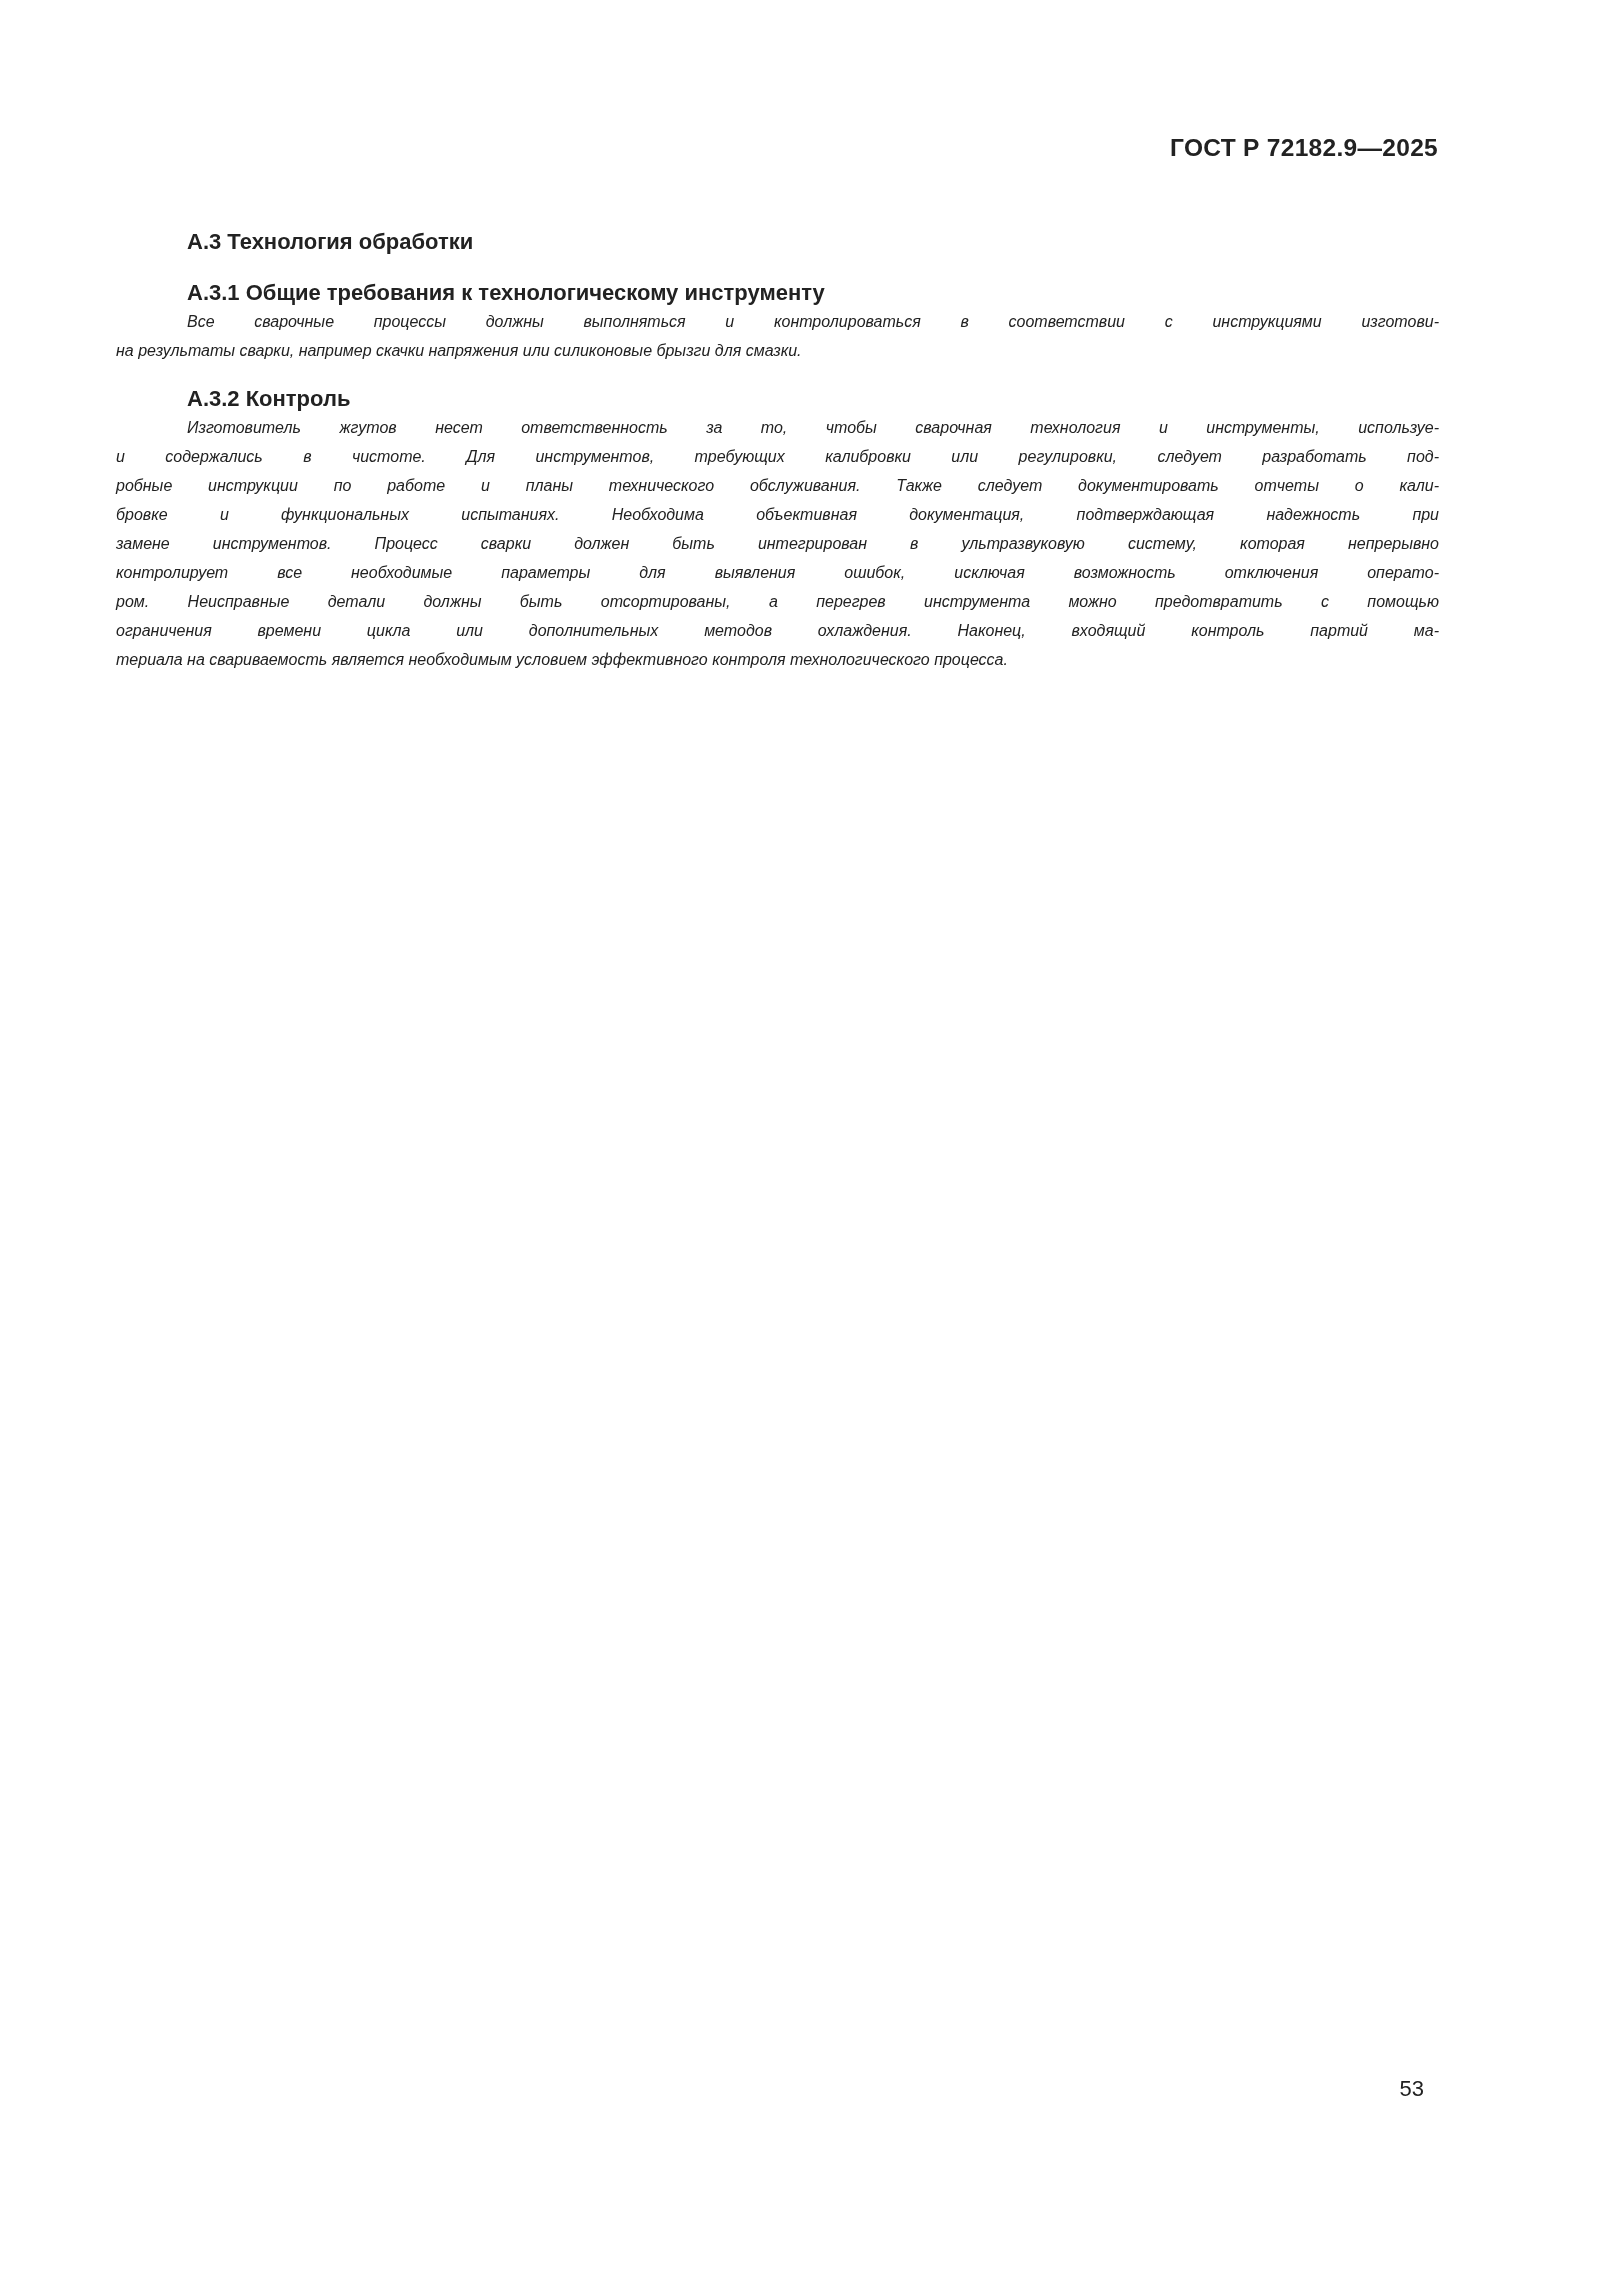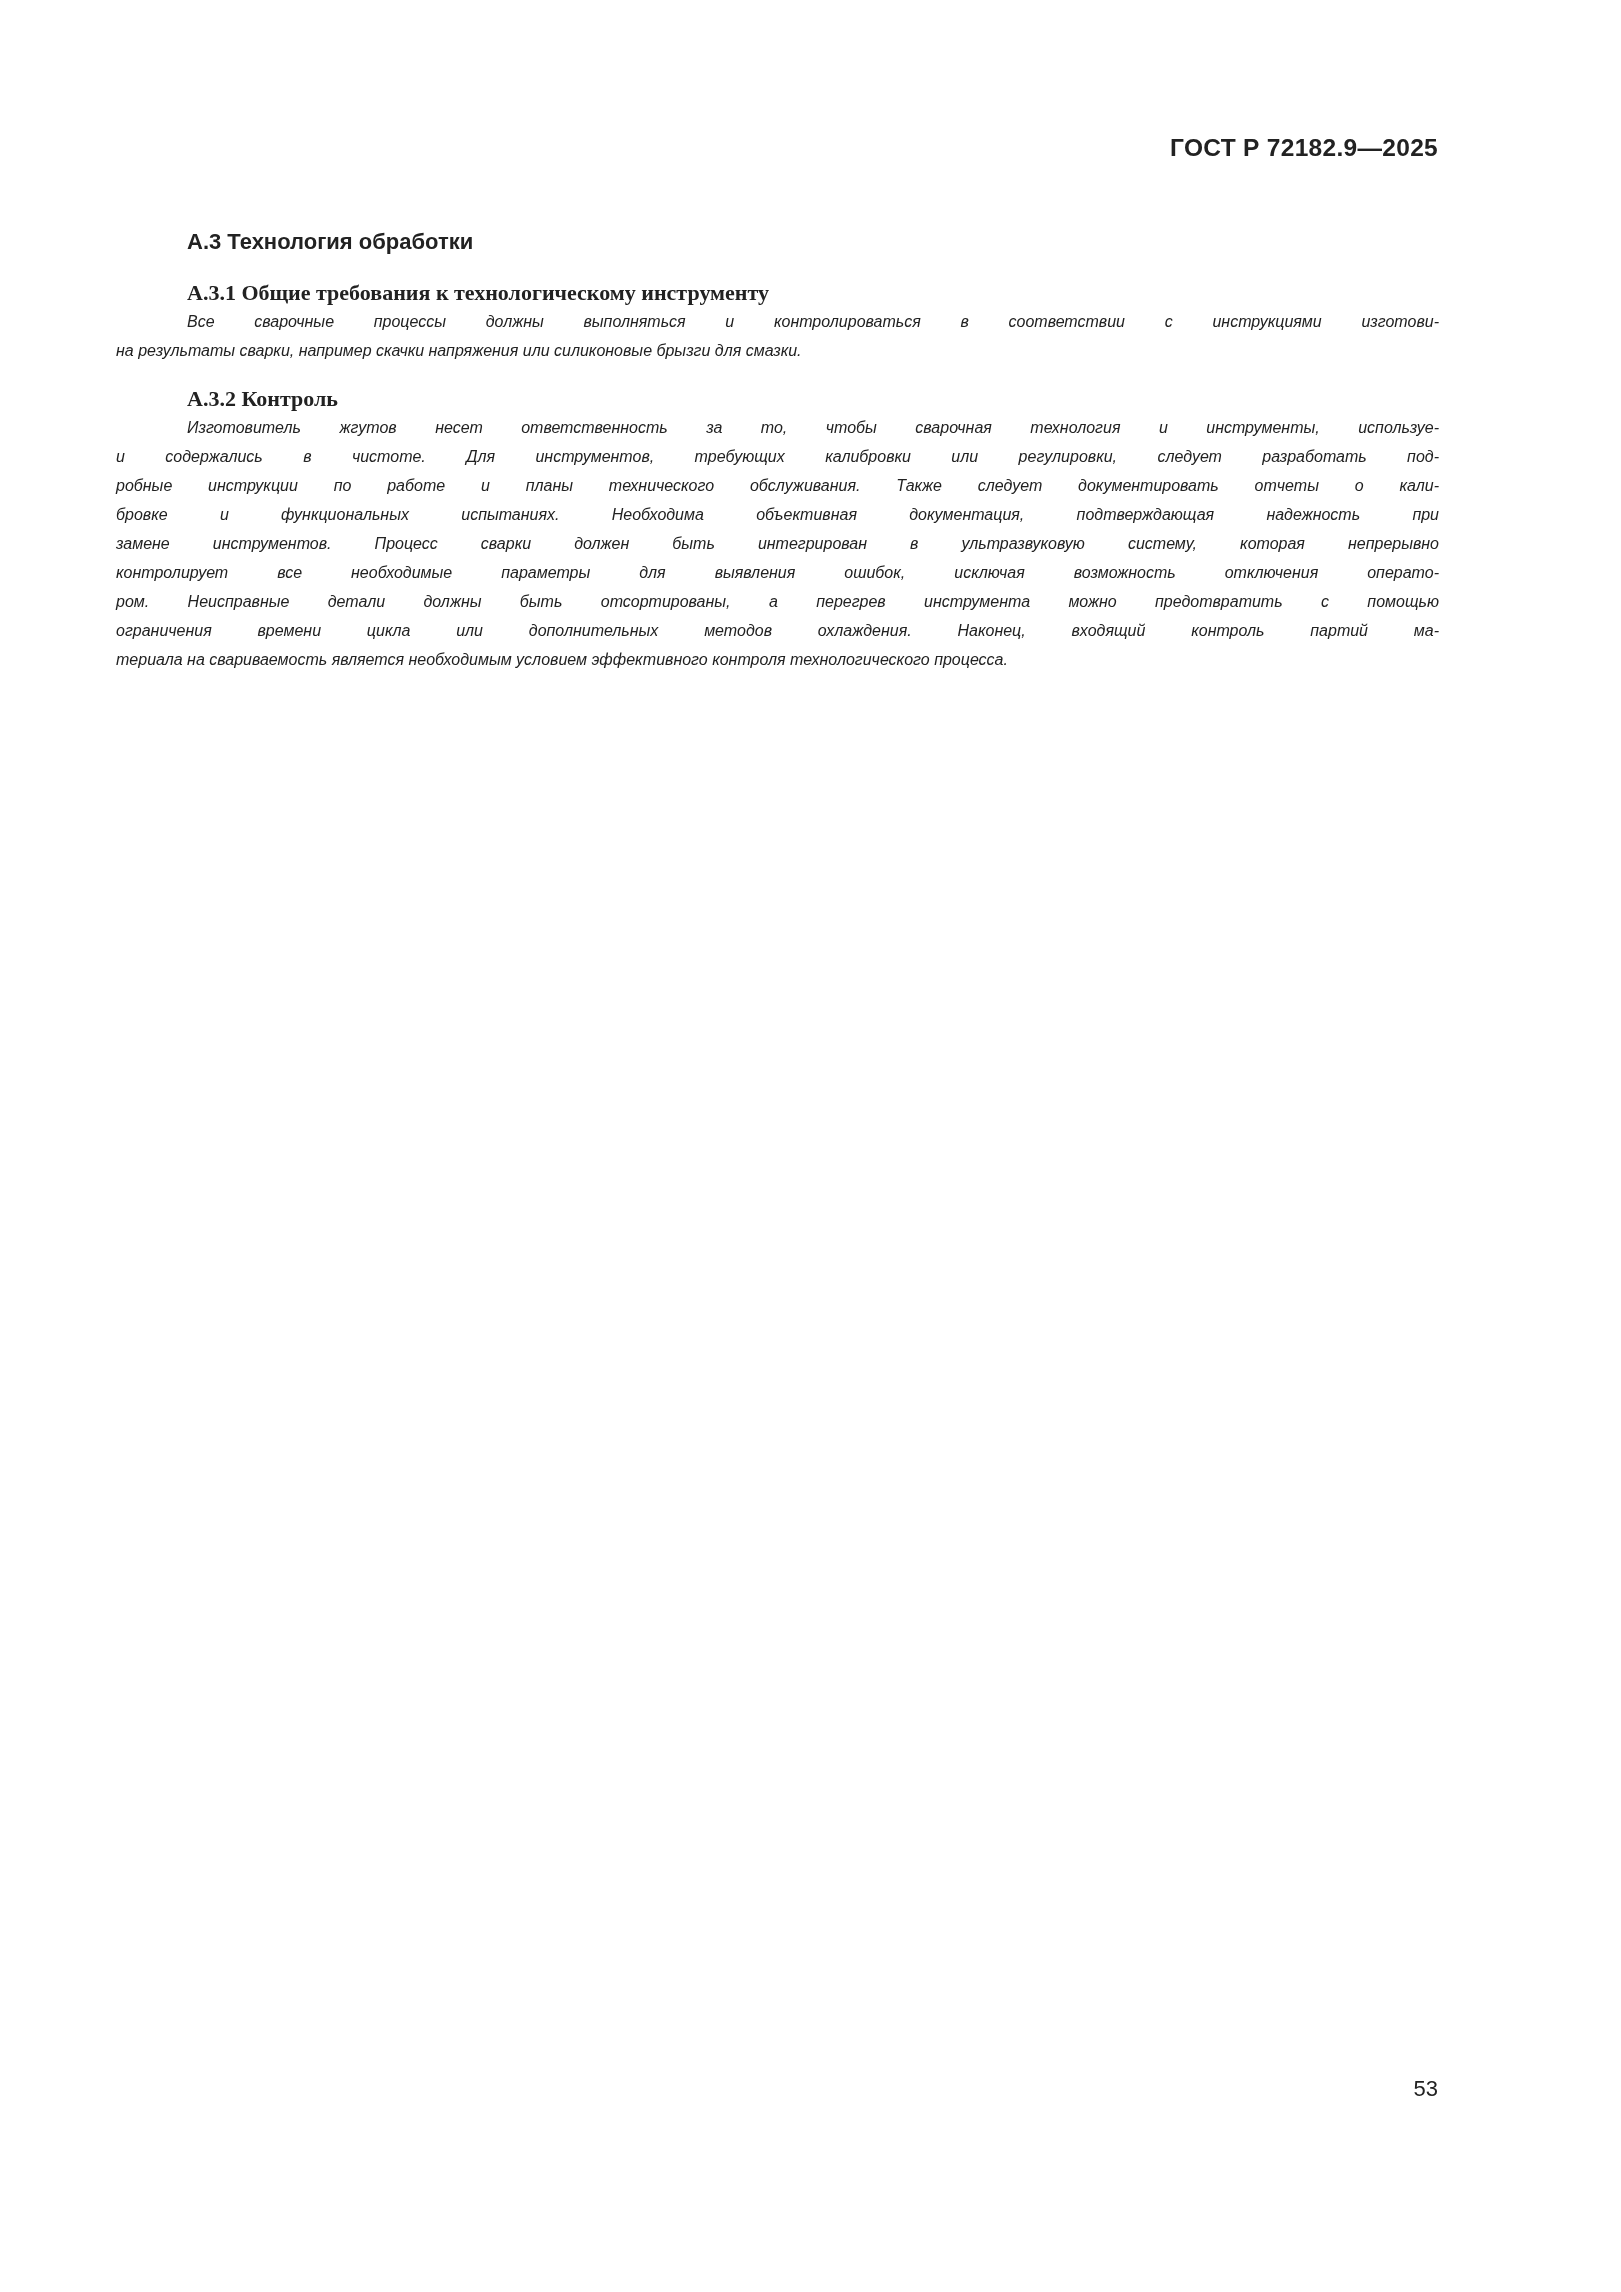--- a/index.html
+++ b/index.html
@@ -1,26 +1,26 @@
 <!DOCTYPE html>
 <html><head>
 <meta charset="utf-8">
 <style>
   html, body { margin: 0; padding: 0; background: #ffffff; }
   body { width: 1621px; height: 2293px; position: relative; overflow: hidden;
          font-family: "Liberation Sans", sans-serif; color: #222222; }
   .doc-code { position: absolute; top: 134px; right: 183px; font-weight: bold; font-size: 24.5px; letter-spacing: 0.3px; }
   .content { position: absolute; left: 116px; top: 227px; width: 1323px; }
   .h2 { font-weight: bold; font-size: 22px; margin: 0 0 21.6px 71px; line-height: 29px; }
-  .h3 { font-weight: bold; font-size: 22px; margin: 0 0 0 71px; line-height: 29px; font-family: Liberation Serif, serif; }
+  .h3 { font-weight: bold; font-size: 22px; margin: 0 0 0 71px; line-height: 29px; }
   .para { font-size: 16px; line-height: 29px; text-align: justify; margin: 0 0 19.6px 0; font-style: italic; }
   .line { display: block; text-align: justify; text-align-last: justify; white-space: nowrap; }
   .line.first { padding-left: 71px; }
   .line.last { text-align-last: left; }
-  .page-num { position: absolute; top: 2076px; right: 183px; font-size: 22px; }
+  .page-num { position: absolute; top: 2076px; right: 197px; font-size: 22px; }
 </style>
 </head>
 <body>
 
 <div class="doc-code">ГОСТ Р 72182.9—2025</div>
 
 <div class="content">
   <div class="h2">А.3  Технология обработки</div>
 
   <div>

